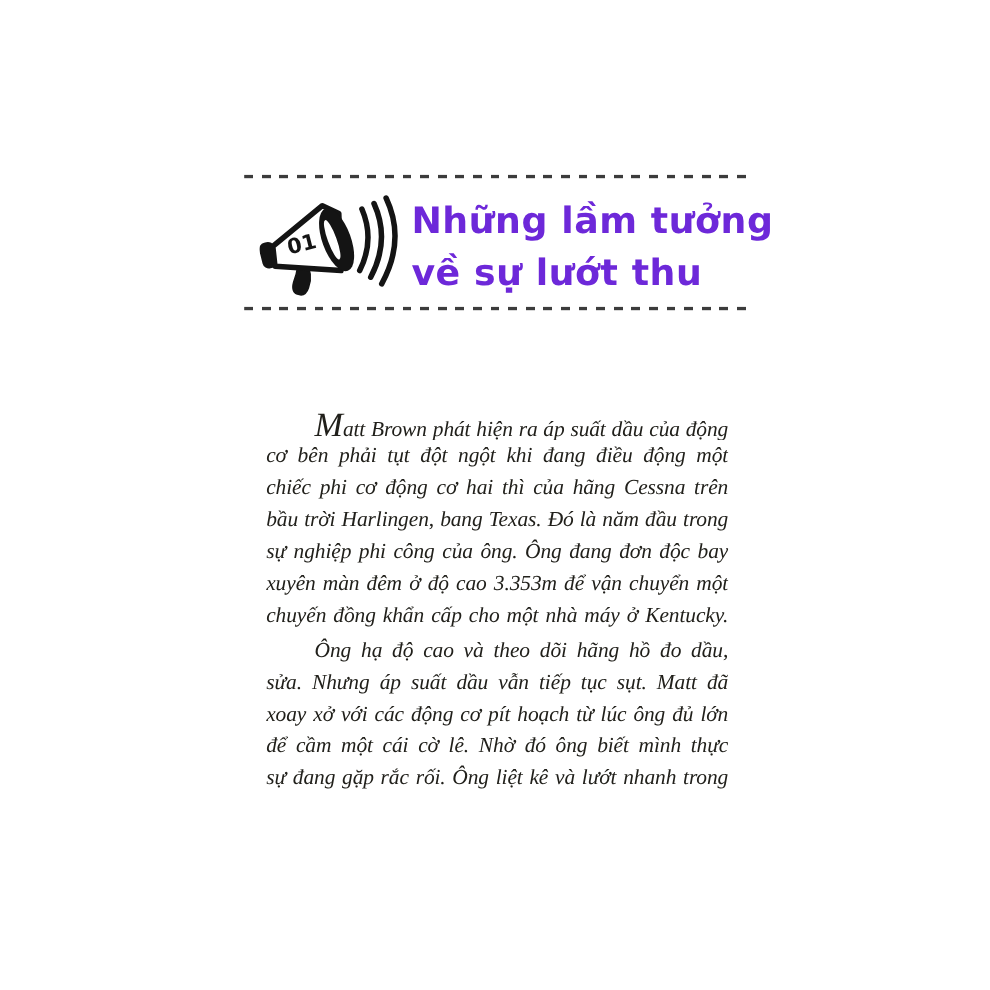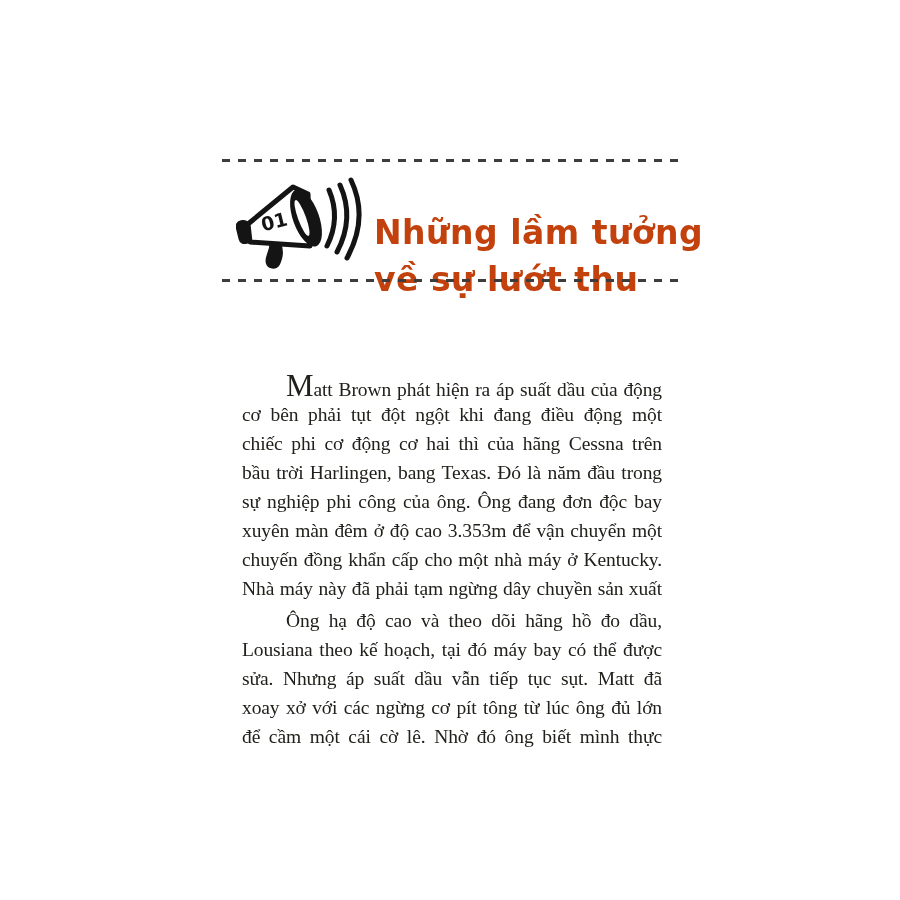--- a/index.html
+++ b/index.html
@@ -32,43 +32,43 @@
     height: 100px;
   }
   .chapter-title {
     position: absolute;
     left: 374px;
     top: 177px;
     font-family: "DejaVu Sans", sans-serif;
     font-weight: 700;
     font-size: 33px;
     line-height: 47px;
-    color: #c2410c;
+    color: #6d28d9;
     letter-spacing: 0.5px;
     white-space: nowrap;
-    margin-top: 32px;
   }
   .body-text {
     position: absolute;
     left: 242px;
     top: 371px;
     width: 420px;
     font-size: 19.5px;
     line-height: 29px;
     color: #21201b;
     letter-spacing: -0.1px;
   }
   .paragraph { margin: 0; }
   .paragraph + .paragraph { margin-top: 3px; }
   .line {
     height: 29px;
     overflow: hidden;
     text-align: justify;
     text-align-last: justify;
     white-space: normal;
+    font-style: italic;
   }
   .line.indent { padding-left: 44px; }
   .dropcap {
     font-size: 31px;
     line-height: 29px;
   }
 </style>
 </head>
 <body>
 
@@ -101,24 +101,23 @@
 
   <div class="body-text" id="body-text">
       <div class="paragraph">
         <div class="line indent"><span class="dropcap">M</span>att Brown phát hiện ra áp suất dầu của động</div>
         <div class="line">cơ bên phải tụt đột ngột khi đang điều động một</div>
         <div class="line">chiếc phi cơ động cơ hai thì của hãng Cessna trên</div>
         <div class="line">bầu trời Harlingen, bang Texas. Đó là năm đầu trong</div>
         <div class="line">sự nghiệp phi công của ông. Ông đang đơn độc bay</div>
         <div class="line">xuyên màn đêm ở độ cao 3.353m để vận chuyển một</div>
         <div class="line">chuyến đồng khẩn cấp cho một nhà máy ở Kentucky.</div>
-        <div class="line">Nhà máy này đã phải tạm ngừng dây chuyền sản xuất</div>
       </div>
       <div class="paragraph">
         <div class="line indent">Ông hạ độ cao và theo dõi hãng hồ đo dầu,</div>
-        <div class="line">Lousiana theo kế hoạch, tại đó máy bay có thể được</div>
         <div class="line">sửa. Nhưng áp suất dầu vẫn tiếp tục sụt. Matt đã</div>
-        <div class="line">xoay xở với các ngừng cơ pít tông từ lúc ông đủ lớn</div>
+        <div class="line">xoay xở với các động cơ pít hoạch từ lúc ông đủ lớn</div>
         <div class="line">để cầm một cái cờ lê. Nhờ đó ông biết mình thực</div>
+        <div class="line">sự đang gặp rắc rối. Ông liệt kê và lướt nhanh trong</div>
       </div>
     </div>
 
 </div>
 
 </body></html>

